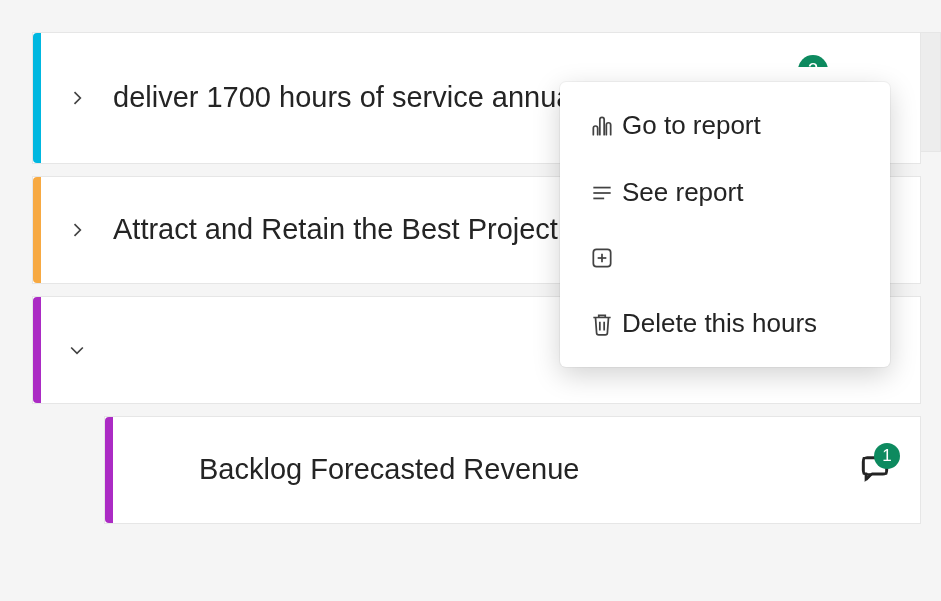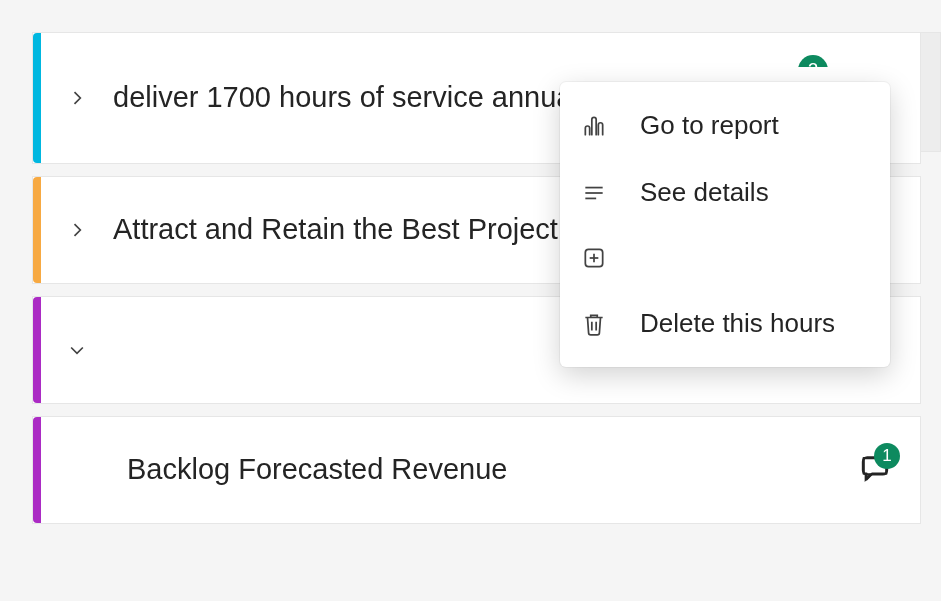--- a/index.html
+++ b/index.html
@@ -40,21 +40,21 @@
     cursor: pointer;
   }
   .expander svg { width: 20px; height: 20px; }
   .title {
     font-size: 29px;
     color: #242424;
     line-height: 1.35;
     flex: 1;
     padding-right: 12px;
   }
-  .child { }
+  .child { margin-left: 72px; }
   .child .spacer { width: 86px; flex-shrink: 0; }
 
   .right-slot {
     display: flex;
     align-items: center;
     gap: 18px;
     padding-right: 28px;
   }
   .count-badge {
     background: #0d8a5f;
@@ -103,22 +103,22 @@
     width: 330px;
     background: #fff;
     border-radius: 6px;
     box-shadow: 0 8px 28px rgba(0,0,0,0.18), 0 0 0 1px rgba(0,0,0,0.04);
     padding: 10px 0;
     z-index: 10;
   }
   .menu-item {
     display: flex;
     align-items: center;
-    gap: 32px;
-    padding: 18px 20px;
+    gap: 6px;
+    padding: 18px 28px;
     font-size: 26px;
     color: #242424;
     cursor: pointer;
   }
   .menu-icon {
     width: 28px; height: 28px;
     flex-shrink: 0;
     display: flex; align-items: center; justify-content: center;
   }
   .menu-icon svg { width: 26px; height: 26px; stroke: #424242; fill: none; stroke-width: 1.6; }
@@ -186,21 +186,21 @@
     <span>Go to report</span>
   </div>
   <div class="menu-item">
     <span class="menu-icon">
       <svg viewBox="0 0 24 24">
           <line x1="4" y1="7" x2="20" y2="7"></line>
           <line x1="4" y1="12" x2="20" y2="12"></line>
           <line x1="4" y1="17" x2="14" y2="17"></line>
         </svg>
     </span>
-    <span>See details</span>
+    <span>See report</span>
   </div>
   <div class="menu-item">
     <span class="menu-icon">
       <svg viewBox="0 0 24 24">
           <rect x="4" y="4" width="16" height="16" rx="3"></rect>
           <line x1="12" y1="8" x2="12" y2="16"></line>
           <line x1="8" y1="12" x2="16" y2="12"></line>
         </svg>
     </span>
   </div>

